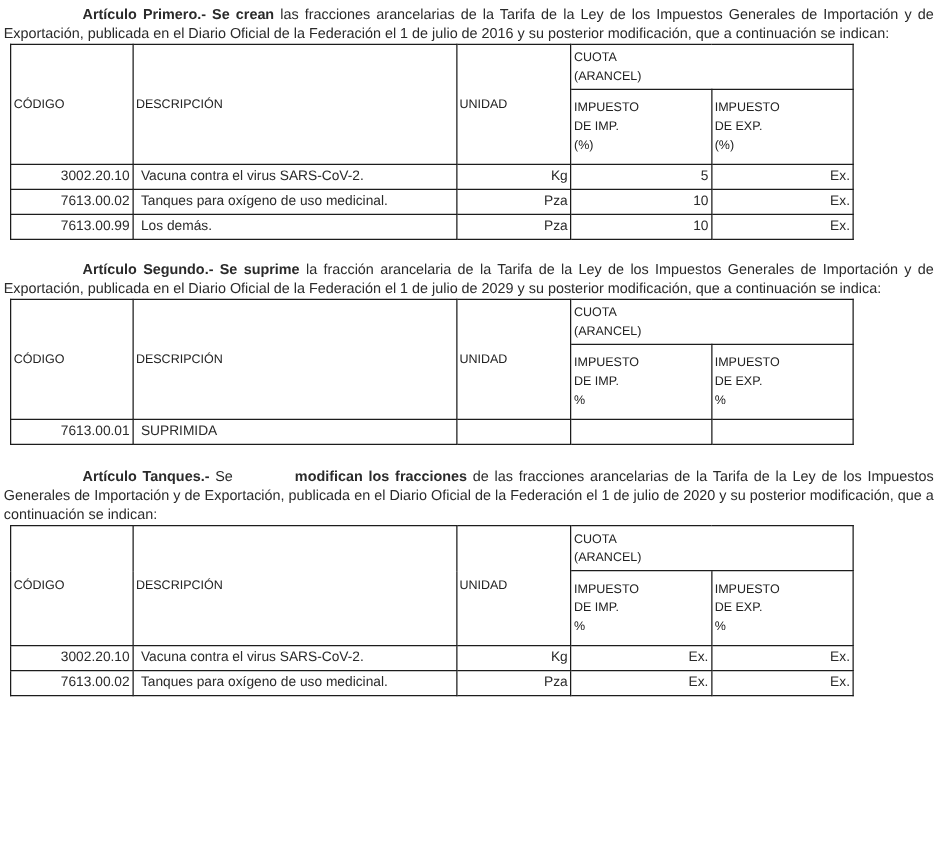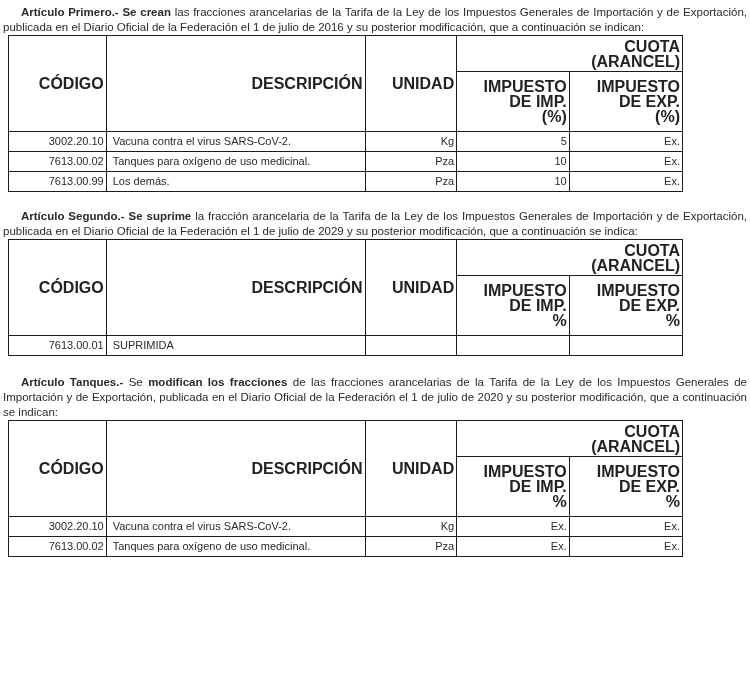--- a/index.html
+++ b/index.html
@@ -24,42 +24,42 @@
   }
 
   p.article {
     font-size: 11.5px;
     line-height: 15px;
     text-align: justify;
     text-indent: 18px;
     margin: 0;
     color: #2a2a2a;
   }
-  .b { font-weight: bold; }
+  .b { font-weight: bold; margin-left: 45px; }
 
   .mb-p1 { margin-bottom: 9px; }
   .mb-t1 { margin-bottom: 17px; }
   .mb-p2 { margin-bottom: 13px; }
   .mb-t2 { margin-bottom: 19px; }
   .mb-p3 { margin-bottom: 13px; }
 
   table.tariff {
     border-collapse: collapse;
     table-layout: fixed;
     width: 675px;
     margin-left: 5px;
     background: #ffffff;
   }
   table.tariff th, table.tariff td {
     border: 1.5px solid #1c1c1c;
   }
   table.tariff th {
-    font-size: 16px;
-    font-weight: bold;
-    text-align: right;
+    font-size: 10px;
+    font-weight: normal;
+    text-align: left;
     vertical-align: middle;
     white-space: pre-line;
     line-height: 15px;
     padding: 2px;
     color: #222222;
   }
   table.tariff td {
     font-size: 11px;
     line-height: 13px;
     padding: 1px 6px;

